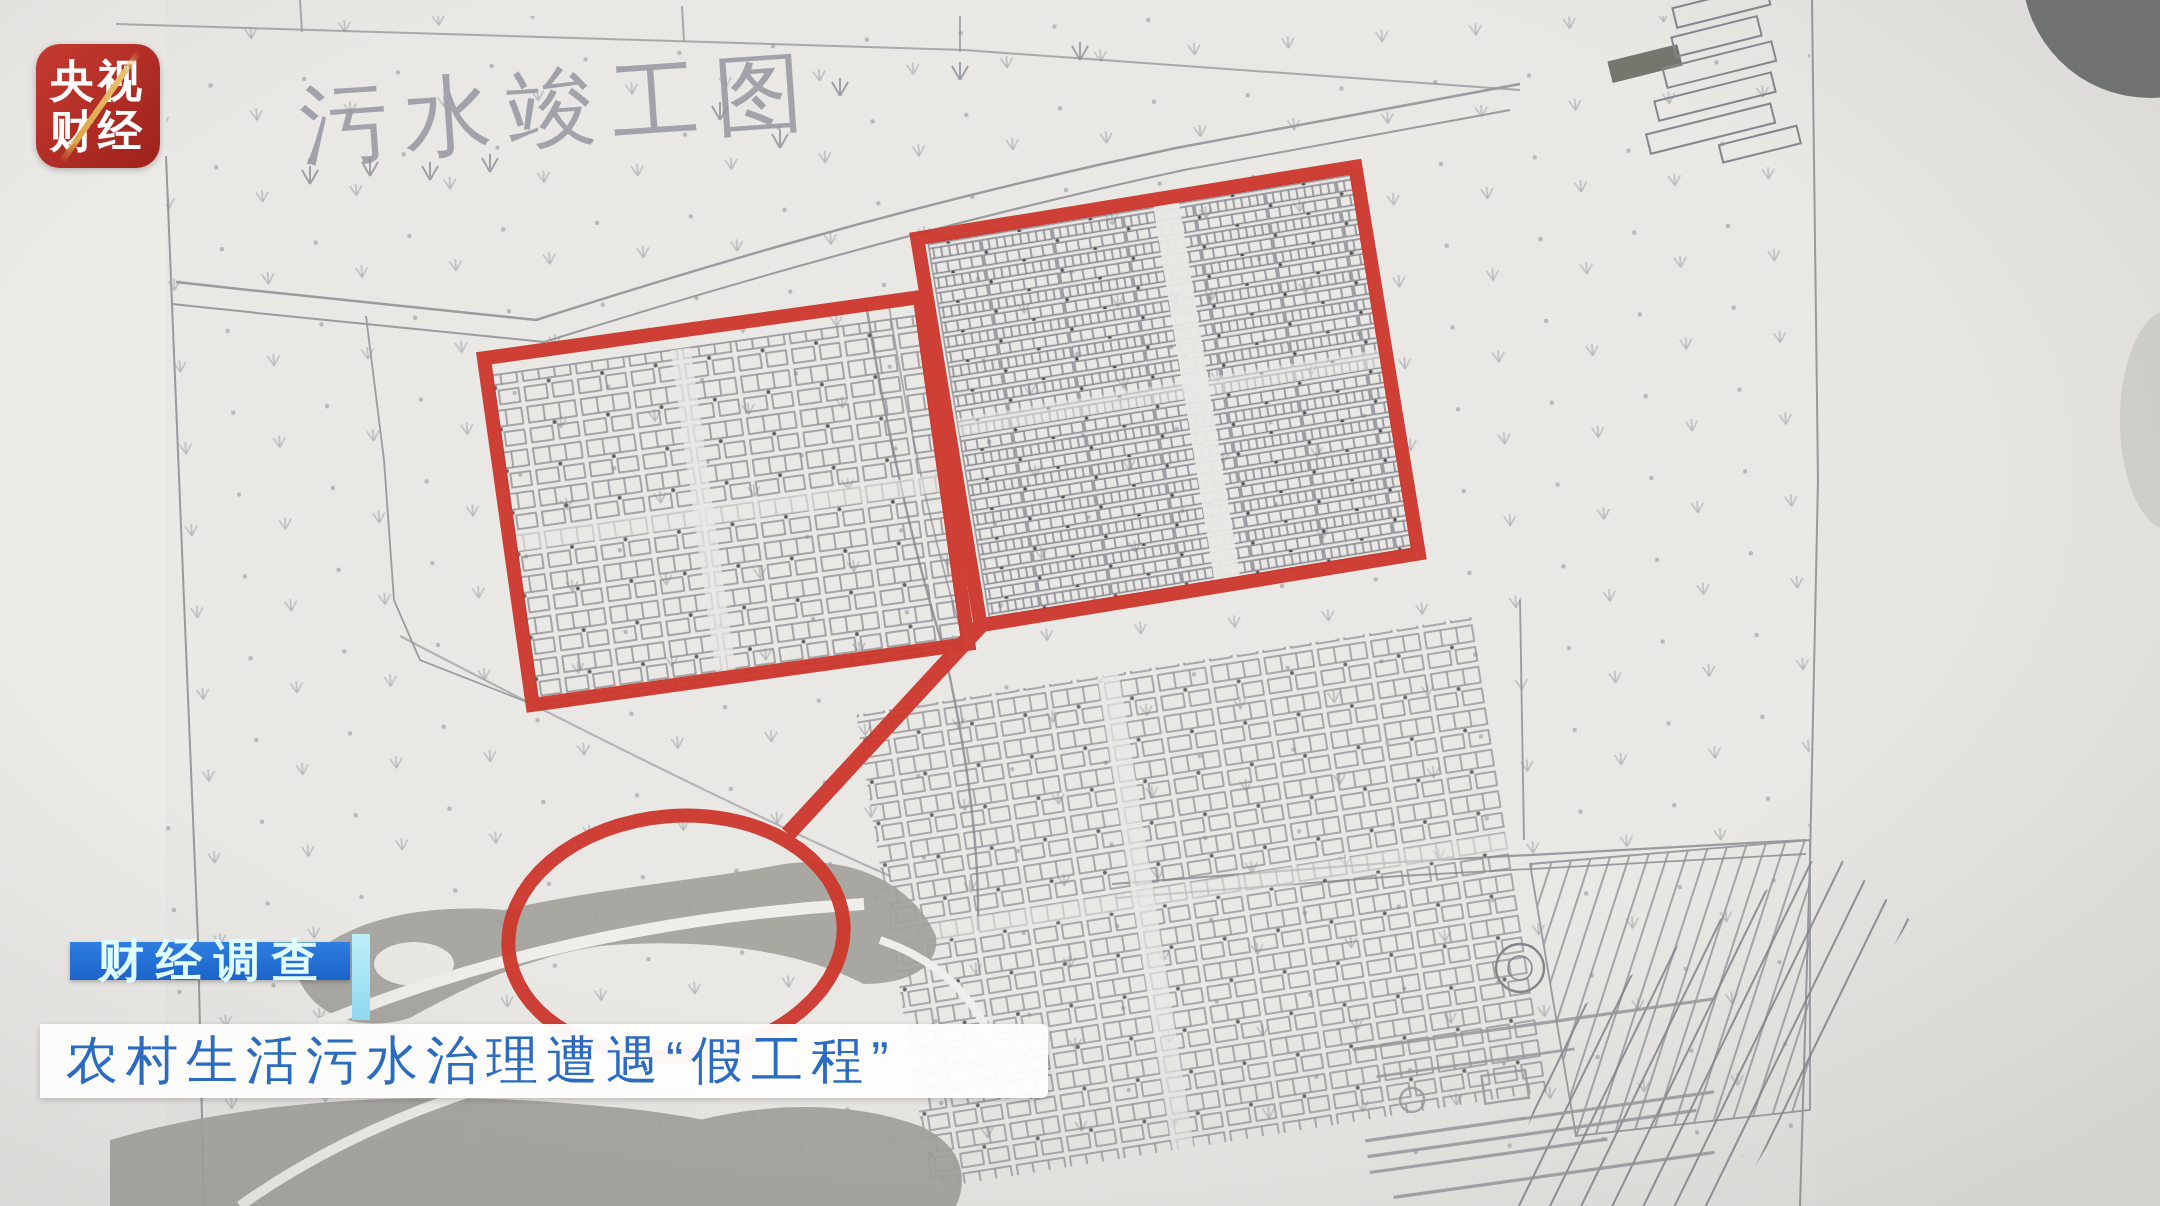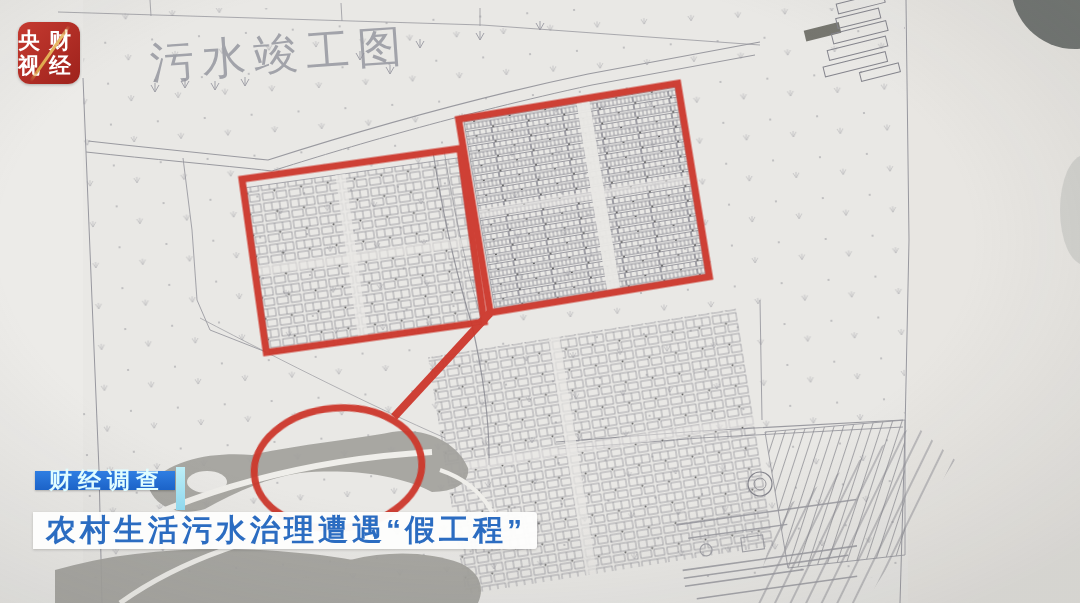--- a/index.html
+++ b/index.html
@@ -6,21 +6,21 @@
   #frame{
     position:relative;width:1080px;height:603px;overflow:hidden;
     font-family:"Liberation Sans","DejaVu Sans",sans-serif;
     background:linear-gradient(180deg,#ecebe8,#e6e5e1);
   }
   #map-svg{position:absolute;left:0;top:0;z-index:0;display:block;}
   
   .logo{
     position:absolute;left:18px;top:22px;width:62px;height:62px;z-index:3;
     background:linear-gradient(135deg,#c53a30,#9e221c);
-    border-radius:12px;display:flex;align-items:center;
+    border-radius:12px;display:flex;flex-direction:column;align-items:center;
     justify-content:center;box-shadow:0 1px 3px rgba(0,0,0,.25);
   }
   .logo span.row{color:#fff;font-weight:bold;font-size:22px;line-height:25px;letter-spacing:2px;}
   .logo .slash{
     position:absolute;left:-2px;top:30px;width:68px;height:3px;
     background:linear-gradient(90deg,rgba(233,177,76,0),#dfa649 20%,#e8bd6b 80%,rgba(233,177,76,0));
     transform:rotate(-55deg);border-radius:2px;
   }
   
   .badge{
@@ -29,24 +29,24 @@
     display:flex;align-items:center;justify-content:center;
     color:#e0fdff;font-weight:bold;font-size:23px;letter-spacing:6px;
     padding-left:4px;box-sizing:border-box;
     box-shadow:0 1px 2px rgba(0,0,0,.25);
   }
   .badge-accent{
     position:absolute;left:176px;top:467px;width:9px;height:43px;z-index:3;
     background:linear-gradient(180deg,#bdeef8,#8fd8ee);
   }
   .caption{
-    position:absolute;left:33px;top:512px;width:504px;height:37px;z-index:3;
+    position:absolute;left:20px;top:512px;width:504px;height:37px;z-index:3;
     background:rgba(253,253,252,.97);border-radius:0 3px 3px 0;
-    display:flex;align-items:center;color:#2b6cc1;font-weight:bold;
-    font-size:30px;letter-spacing:4px;padding-left:13px;box-sizing:border-box;
+    display:flex;align-items:center;color:#2b6cc1;font-weight:normal;
+    font-size:26px;letter-spacing:4px;padding-left:13px;box-sizing:border-box;
     box-shadow:0 1px 3px rgba(0,0,0,.18);
     white-space:nowrap;
   }
 </style>
 </head>
 <body>
 
 <div id="frame">
 
 <svg id="map-svg" width="1080" height="603" viewBox="0 0 1080 603" xmlns="http://www.w3.org/2000/svg">

